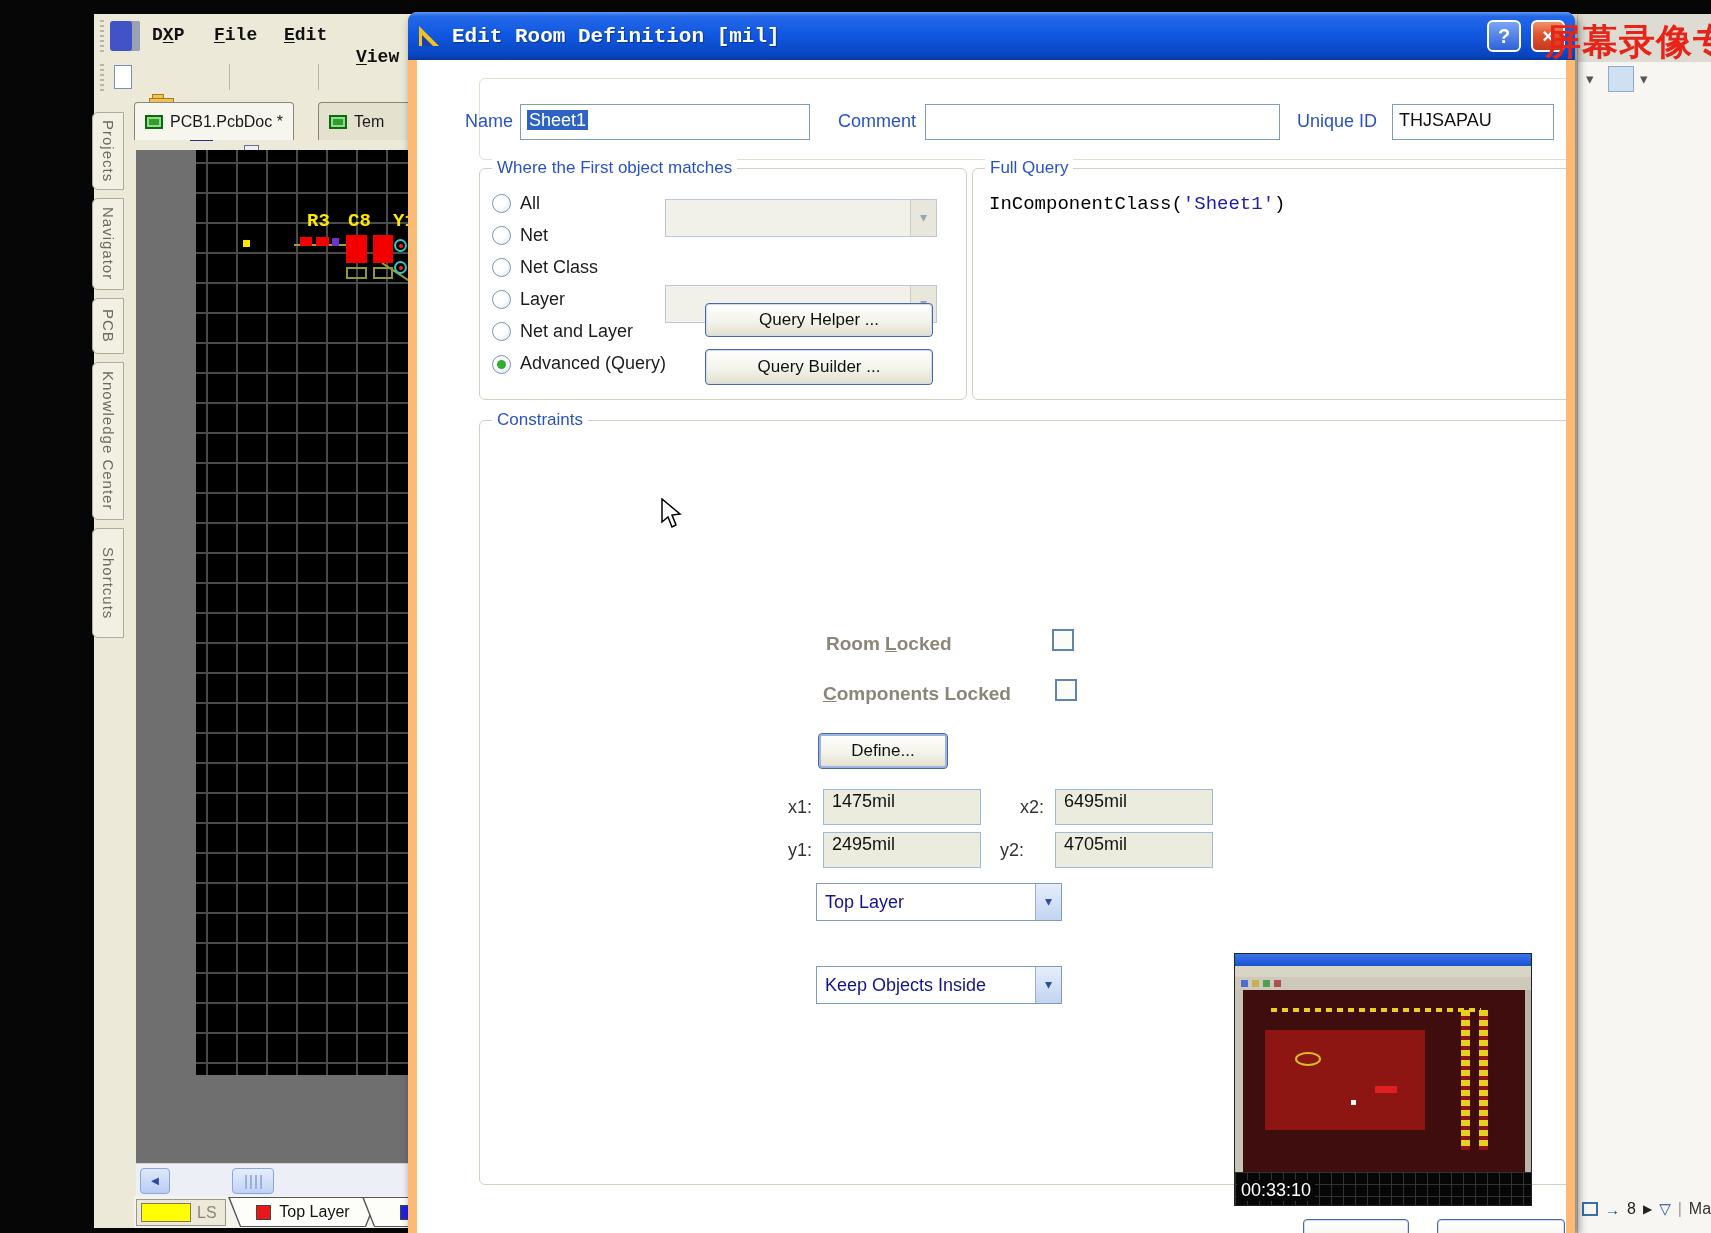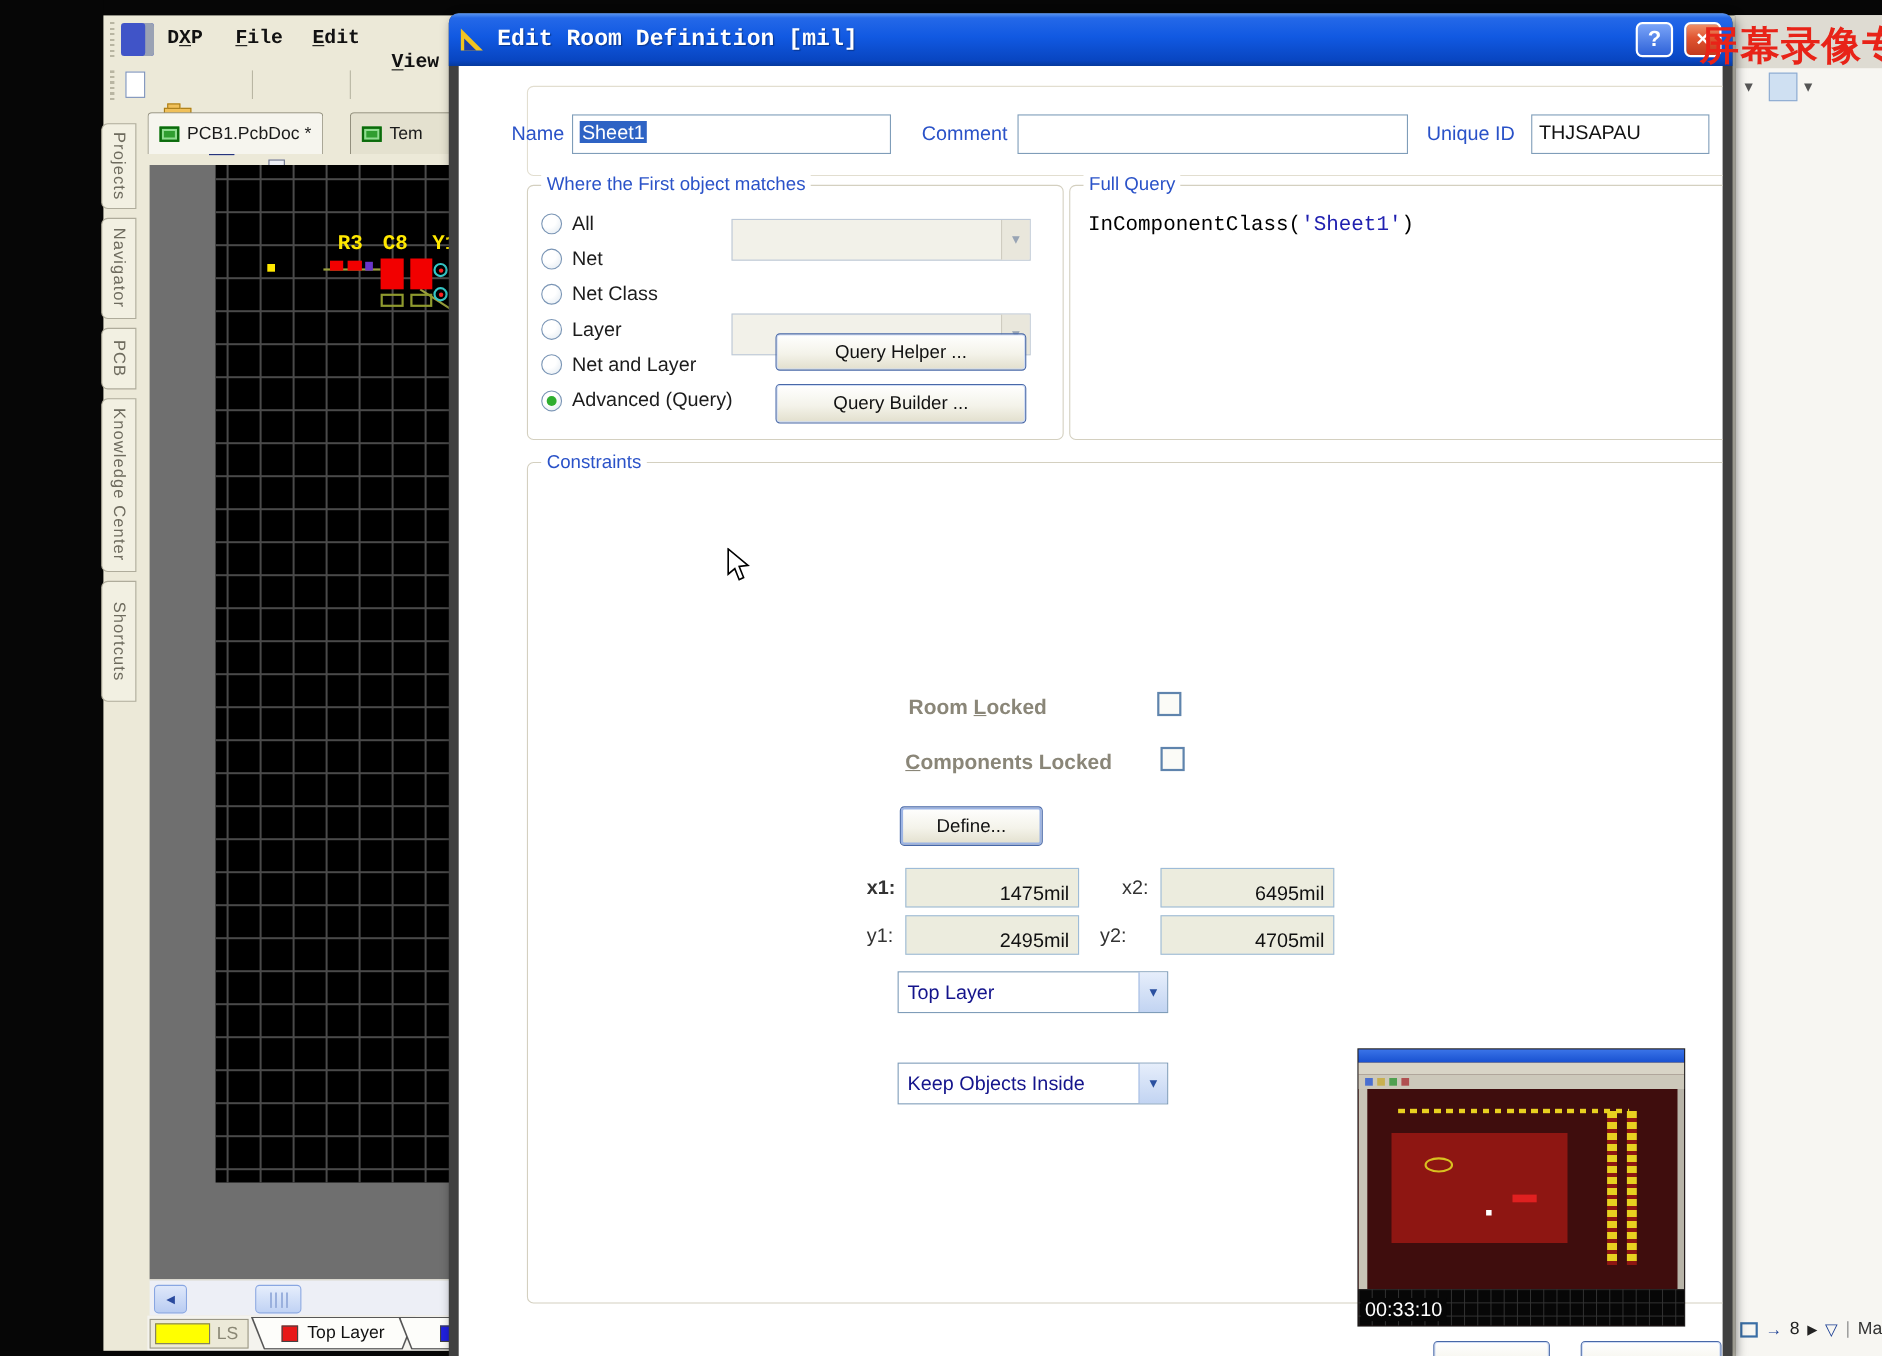--- a/index.html
+++ b/index.html
@@ -44,21 +44,21 @@
   .scroll-thumb:after { content:""; position:absolute; left:12px; top:6px; width:18px; height:14px;
     background:repeating-linear-gradient(90deg,#9ab0dd 0 2px,transparent 2px 5px); }
   .sheet-tab { position:absolute; height:30px; }
   .sheet-tab .outer { position:absolute; inset:0; background:#555; clip-path:polygon(0 0,100% 0,calc(100% - 12px) 100%,12px 100%); }
   .sheet-tab .inner { position:absolute; inset:1px 2px 1px 2px; background:#fdfdfa;
     clip-path:polygon(0 0,100% 0,calc(100% - 11px) 100%,11px 100%);
     display:flex; align-items:center; justify-content:center; gap:8px; font-size:16px; color:#111; }
   .swatch { width:15px; height:15px; border:1px solid #444; }
 
   
-  .dialog { left:408px; top:12px; width:1167px; height:1221px; background:#404040; border-radius:9px 9px 0 0;
+  .dialog { left:408px; top:12px; width:1167px; height:1221px; background:#fdba74; border-radius:9px 9px 0 0;
             box-shadow:3px 4px 10px rgba(0,0,0,.5); z-index:20; }
   .dlg-title { position:absolute; left:0; top:0; right:0; height:48px; border-radius:9px 9px 0 0; padding:0 10px;
     background:linear-gradient(180deg,#5a96f2 0%,#2468e8 9%,#1159e2 45%,#0845c0 90%,#063a9e 100%);
     display:flex; align-items:center; }
   .dlg-title-text { color:#fff; font-family:"Liberation Mono",monospace; font-weight:bold; font-size:21px; margin-left:10px;
     text-shadow:1px 1px 1px rgba(0,0,0,.35); white-space:nowrap; }
   .sq-icon { width:24px; height:24px; position:relative; }
   .sq-icon:before { content:""; position:absolute; left:1px; bottom:2px; border-bottom:20px solid #f2c320; border-right:20px solid transparent; }
   .sq-icon:after { content:""; position:absolute; left:4px; bottom:2px; border-bottom:11px solid #1b3fae; border-right:11px solid transparent; }
   .cap-btn { position:absolute; top:8px; width:34px; height:32px; border:2px solid #fff; border-radius:6px;
@@ -81,21 +81,21 @@
     background:linear-gradient(180deg,#ffffff,#f4f3ea 55%,#e2dfcd); box-shadow:inset 0 0 0 1px #cfdcf4; cursor:default;
     display:flex; align-items:center; justify-content:center; }
   .combo { border:1px solid #7f9db9; background:#fff; display:flex; align-items:center; position:relative; }
   .combo .val { flex:1; font-size:18px; color:#14148c; padding-left:8px; white-space:nowrap; overflow:hidden; }
   .combo .arrow { width:26px; align-self:stretch; border-left:1px solid #96b2e0; text-align:center;
     background:linear-gradient(180deg,#e6eefb,#c2d4f2); color:#2a50a0; font-size:14px; line-height:34px; }
   .combo.disabled { background:#f2f1e9; border-color:#bcc8d8; }
   .combo.disabled .arrow { background:#e9e7dc; color:#98a4b4; border-left-color:#cfccc0; }
   .checkbox { width:22px; height:22px; border:2px solid #5f84ad; background:#fbfbf7; }
   .gray-bold { color:#8a8678; font-weight:bold; font-size:19px; white-space:nowrap; }
-  .ro-field { background:#ececde; border:1px solid #9ebcd8; font-size:18px; color:#111; padding:12px 8px; white-space:nowrap;text-align:right; }
+  .ro-field { background:#ececde; border:1px solid #9ebcd8; font-size:18px; color:#111; padding:1px 8px; white-space:nowrap; }
   .coord-lab { font-size:18px; color:#333; }
   .mono { font-family:"Liberation Mono", monospace; }
 
   
   .right-panel { left:1577px; top:14px; width:134px; height:1219px; background:#f7f6f2; border-left:1px solid #c0bdb0; }
   .status-glyph { font-size:15px; color:#1c3f94; }
   .watermark { left:1545px; top:18px; width:166px; font-size:36px; font-weight:bold; color:#e82318; z-index:100;
     white-space:nowrap; overflow:hidden; letter-spacing:1px; }
 
   
@@ -317,21 +317,21 @@
         <span class="grp-legend">Constraints</span>
 
         <span class="abs gray-bold" style="left:346px;top:212px;">Room <u>L</u>ocked</span>
         <span class="checkbox abs" style="left:572px;top:208px;"></span>
 
         <span class="abs gray-bold" style="left:343px;top:262px;"><u>C</u>omponents Locked</span>
         <span class="checkbox abs" style="left:575px;top:258px;"></span>
 
         <div class="xp-btn abs" style="left:338px;top:312px;width:130px;height:36px;box-shadow:inset 0 0 0 2px #9cb4e4;">Define...</div>
 
-        <span class="abs coord-lab" style="left:308px;top:376px;font-weight:bold;">x1:</span>
+        <span class="abs coord-lab" style="left:308px;top:376px;">x1:</span>
         <div class="abs ro-field" style="left:343px;top:368px;width:158px;height:36px;">1475mil</div>
         <span class="abs coord-lab" style="left:540px;top:376px;">x2:</span>
         <div class="abs ro-field" style="left:575px;top:368px;width:158px;height:36px;">6495mil</div>
         <span class="abs coord-lab" style="left:308px;top:419px;">y1:</span>
         <div class="abs ro-field" style="left:343px;top:411px;width:158px;height:36px;">2495mil</div>
         <span class="abs coord-lab" style="left:520px;top:419px;">y2:</span>
         <div class="abs ro-field" style="left:575px;top:411px;width:158px;height:36px;">4705mil</div>
 
         <div class="combo abs" style="left:336px;top:462px;width:246px;height:38px;">
           <span class="val">Top Layer</span>

